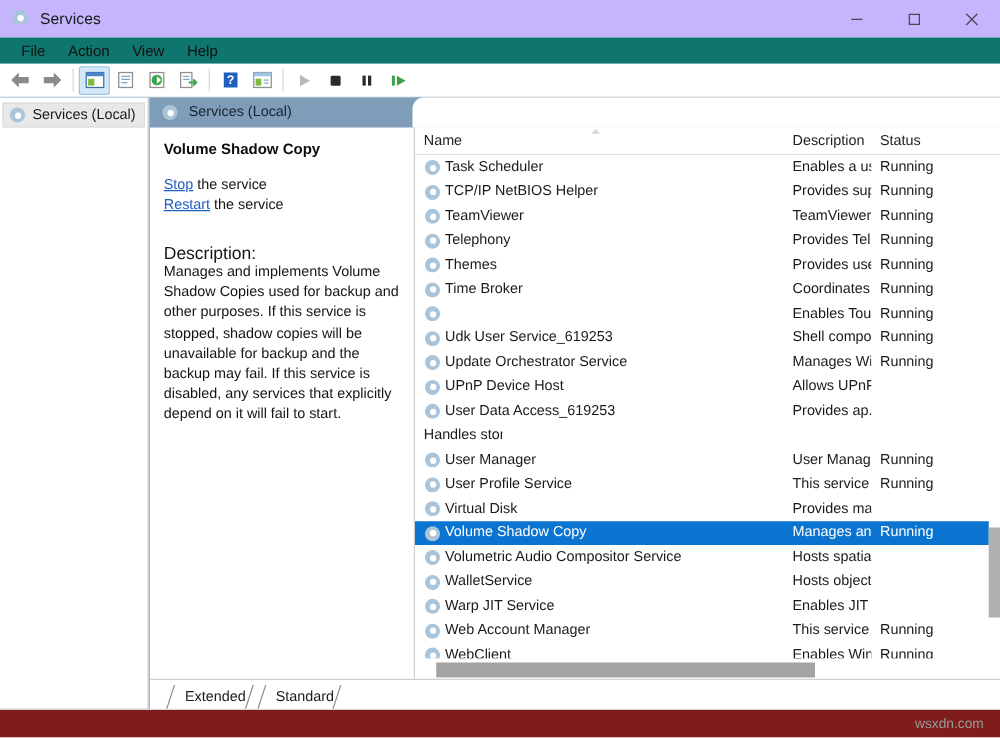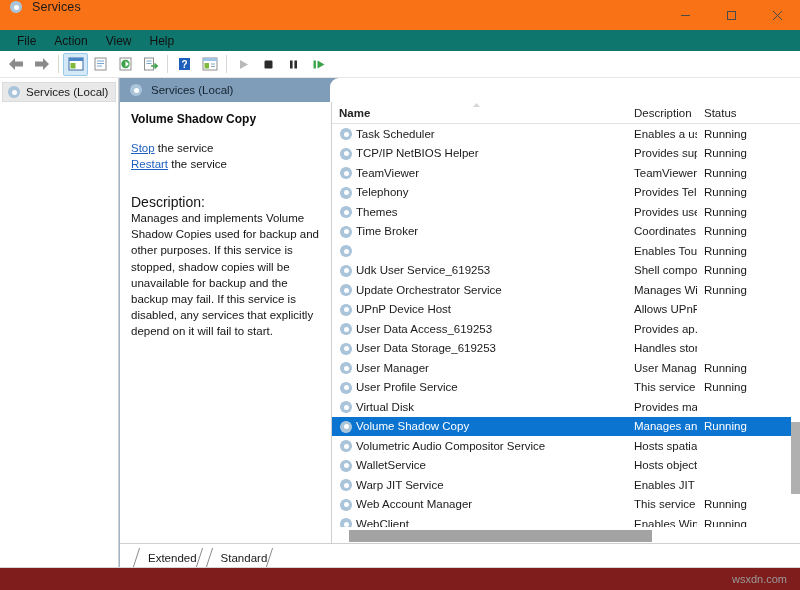--- a/index.html
+++ b/index.html
@@ -12,22 +12,22 @@
   #app {
     position: relative;
     width: 800px; height: 590px;
     background: #ffffff;
     display: flex; flex-direction: column;
   }
 
   
   .titlebar {
     height: 30px; flex: 0 0 30px;
-    display: flex; align-items: flex-start;
-    background: #f97316;
+    display: flex; align-items: center;
+    background: #c4b5fd;
     border-bottom: 0px solid transparent;
   }
   .title-icon {
     width: 16px; height: 16px; margin-left: 9px; margin-right: 7px;
     position: relative; flex: 0 0 16px;
   }
   .gear {
     position: relative; width: 14px; height: 14px;
   }
   .gear::before {
@@ -171,21 +171,21 @@
   .list-head {
     height: 22px; flex: 0 0 22px;
     display: flex; align-items: center;
     background: #ffffff; border-bottom: 1px solid #e2e2e2;
     position: relative;
   }
   .col {
     font-size: 11.5px; color: #222; padding-left: 7px;
     overflow: hidden; white-space: nowrap;
   }
-  .col-name   { width: 295px; flex: 0 0 295px; font-weight: bold; }
+  .col-name   { width: 295px; flex: 0 0 295px; }
   .col-desc   { width: 70px;  flex: 0 0 70px; }
   .col-status { width: 58px;  flex: 0 0 58px; }
   .sort-caret {
     position: absolute; left: 140px; top: 0px;
     width: 9px; height: 6px; opacity: .30;
   }
 
   .rows {
     flex: 1 1 auto; min-height: 0;
     overflow: hidden; position: relative;
@@ -532,26 +532,20 @@
                 <div class="cell cell-name">
                   <div class="row-gear">
                     <div class="gear" style="width: 13px; height: 13px;"></div>
                   </div>
                   <span>User Data Access_619253</span>
                 </div>
                 <div class="cell cell-desc">Provides ap...</div>
                 <div class="cell cell-status"></div>
               </div>
               <div class="row">
-                <div class="cell cell-name">
-                  <div class="row-gear">
-                    <div class="gear" style="width: 13px; height: 13px;"></div>
-                  </div>
-                  <span>User Data Storage_619253</span>
-                </div>
                 <div class="cell cell-desc">Handles stor...</div>
                 <div class="cell cell-status"></div>
               </div>
               <div class="row">
                 <div class="cell cell-name">
                   <div class="row-gear">
                     <div class="gear" style="width: 13px; height: 13px;"></div>
                   </div>
                   <span>User Manager</span>
                 </div>

